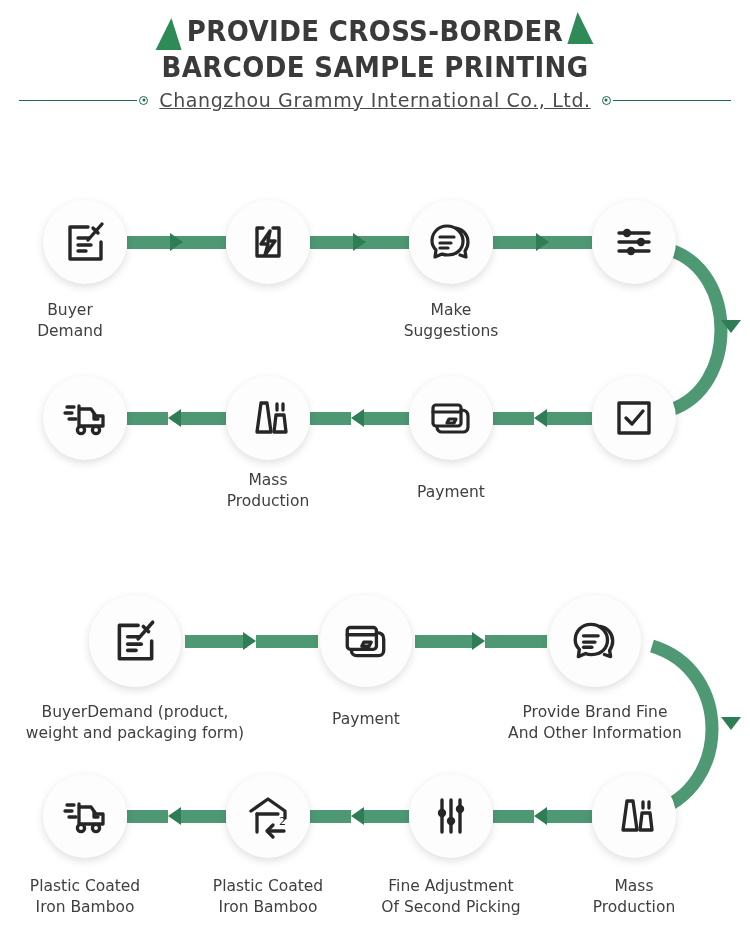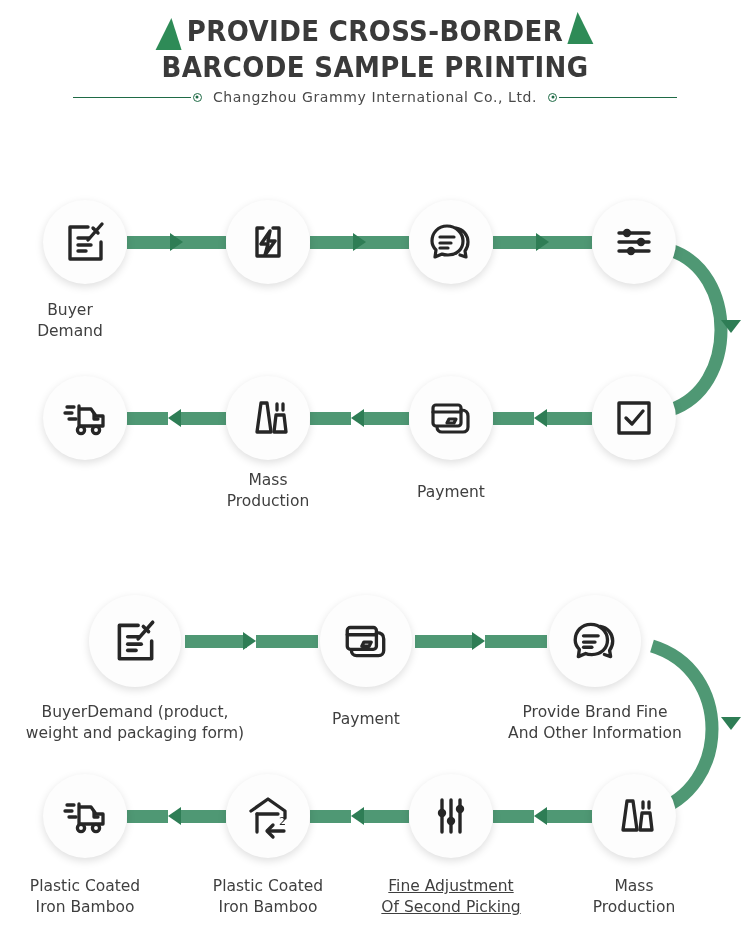--- a/index.html
+++ b/index.html
@@ -55,25 +55,26 @@
     margin:0 2px;
     flex:0 0 auto;
   }
   .dot-ring::after{
     content:"";position:absolute;left:50%;top:50%;
     width:3px;height:3px;border-radius:50%;background:#1f6b46;
     transform:translate(-50%,-50%);
   }
   .subtitle{
     font-family:"DejaVu Sans", sans-serif;
-    font-size:14px;
+    font-size:19px;
     color:#4a4a4a;
     letter-spacing:0.6px;
     white-space:nowrap;
     padding:0 9px;
+    text-decoration:underline;
   }
 
   
   .bar{
     position:absolute;left:0;width:750px;height:33px;
     background:linear-gradient(to right,#2b7a52 0%,#3d8a60 28%,#8cc0a2 58%,#d9ead f 82%,#ffffff 100%);
     display:flex;align-items:center;
   }
   .bar-inner{display:flex;align-items:baseline;padding-left:14px;}
   .bar-num{
@@ -218,20 +219,22 @@
     <span>
       <svg width="48" height="48" viewBox="0 0 48 48" fill="none" stroke="#262626" stroke-width="3.2" stroke-linecap="round" stroke-linejoin="round">
         <path d="M29 10 C36 11, 41 17, 41 24 C41 29, 38 33, 38 33 L39 39 L33 37"></path>
         <path d="M20 8 C11 8, 5 15, 5 23 C5 27, 7 30, 9 32 L8 39 L15 36 C17 37, 19 37, 21 37 C30 37, 36 31, 36 23 C36 15, 29 8, 20 8 Z"></path>
         <path d="M13 19 L27 19"></path>
           <path d="M13 25 L24 25"></path>
           <path d="M13 30 L21 30"></path>
       </svg>
     </span>
   </div>
+  <div class="label" style="left:451px;top:300px;width:170px;">Make
+Suggestions</div>
 
   <div class="node" style="left:634px;top:242px;">
     <span>
       <svg width="48" height="48" viewBox="0 0 48 48" fill="none" stroke="#262626" stroke-width="3.4" stroke-linecap="round">
         <path d="M9 15 L39 15"></path>
           <path d="M9 24 L39 24"></path>
           <path d="M9 33 L39 33"></path>
         <circle cx="17" cy="15" r="4.2" fill="#262626" stroke="none"></circle>
         <circle cx="31" cy="24" r="4.2" fill="#262626" stroke="none"></circle>
         <circle cx="21" cy="33" r="4.2" fill="#262626" stroke="none"></circle>
@@ -408,21 +411,21 @@
       <svg width="48" height="48" viewBox="0 0 48 48" fill="none" stroke="#262626" stroke-width="3.4" stroke-linecap="round">
         <path d="M15 8 L15 40"></path>
           <path d="M24 8 L24 40"></path>
           <path d="M33 8 L33 40"></path>
         <circle cx="15" cy="21" r="4.2" fill="#262626" stroke="none"></circle>
         <circle cx="24" cy="29" r="4.2" fill="#262626" stroke="none"></circle>
         <circle cx="33" cy="17" r="4.2" fill="#262626" stroke="none"></circle>
       </svg>
     </span>
   </div>
-  <div class="label" style="left:451px;top:876px;width:220px;text-decoration:underline;">Fine Adjustment
+  <div class="label" style="left:451px;top:876px;width:220px;">Fine Adjustment
 Of Second Picking</div>
 
   <div class="node" style="left:634px;top:816px;">
     <span>
       <svg width="48" height="48" viewBox="0 0 48 48" fill="none" stroke="#262626" stroke-width="3.3" stroke-linecap="round" stroke-linejoin="round">
         <path d="M17 9 L23 9 L27 38 L13 38 Z"></path>
         <path d="M32 21 L40 21 L42 38 L30 38 Z"></path>
         <path d="M33 10 L33 16"></path>
           <path d="M39 10 L39 16"></path>
       </svg>

